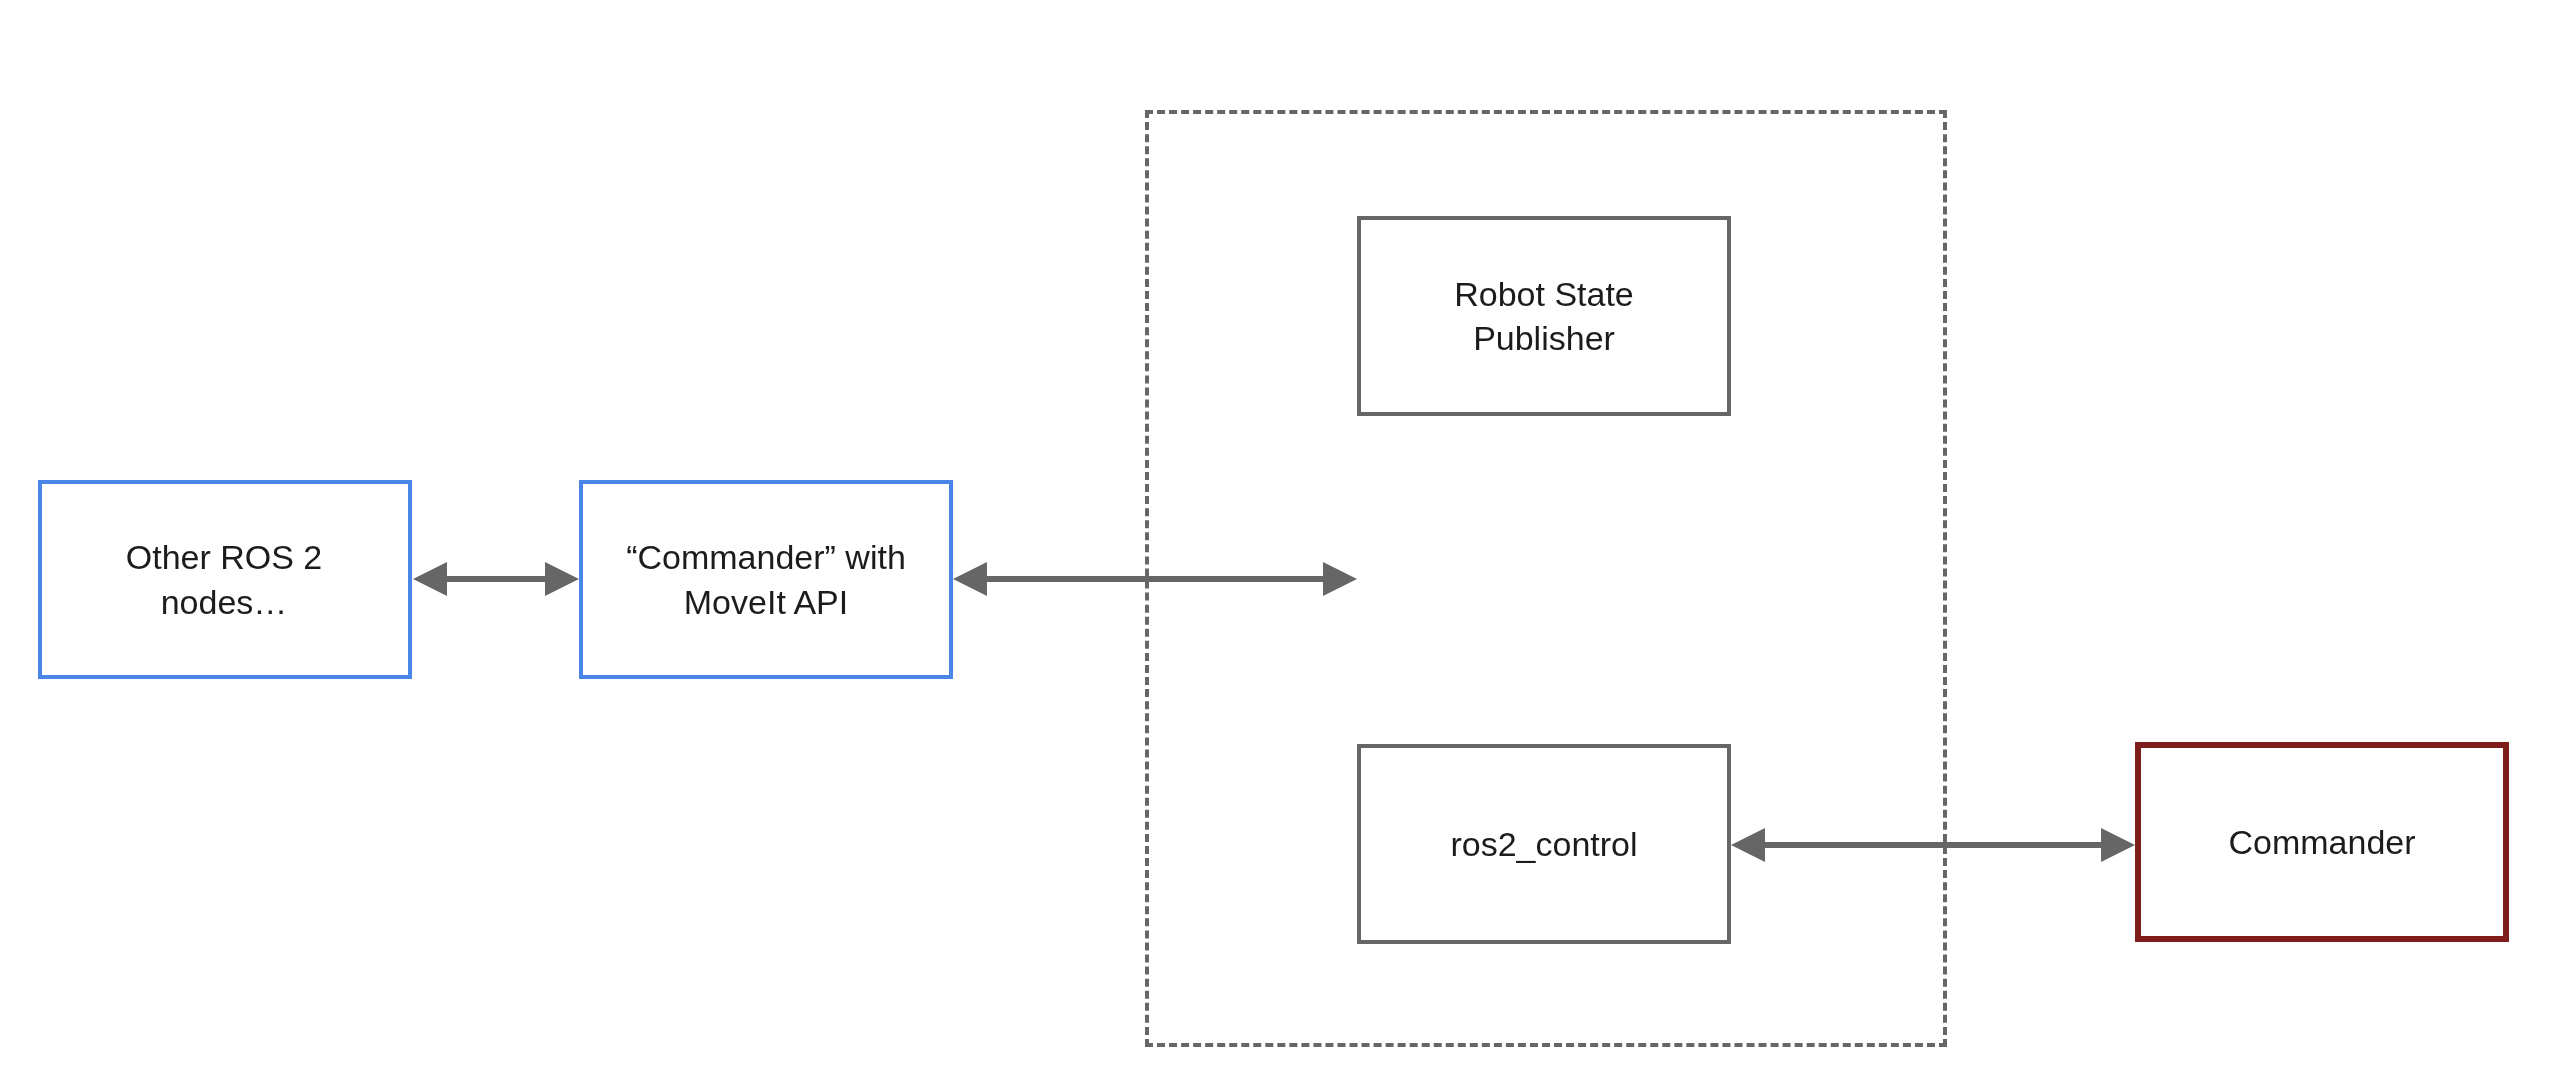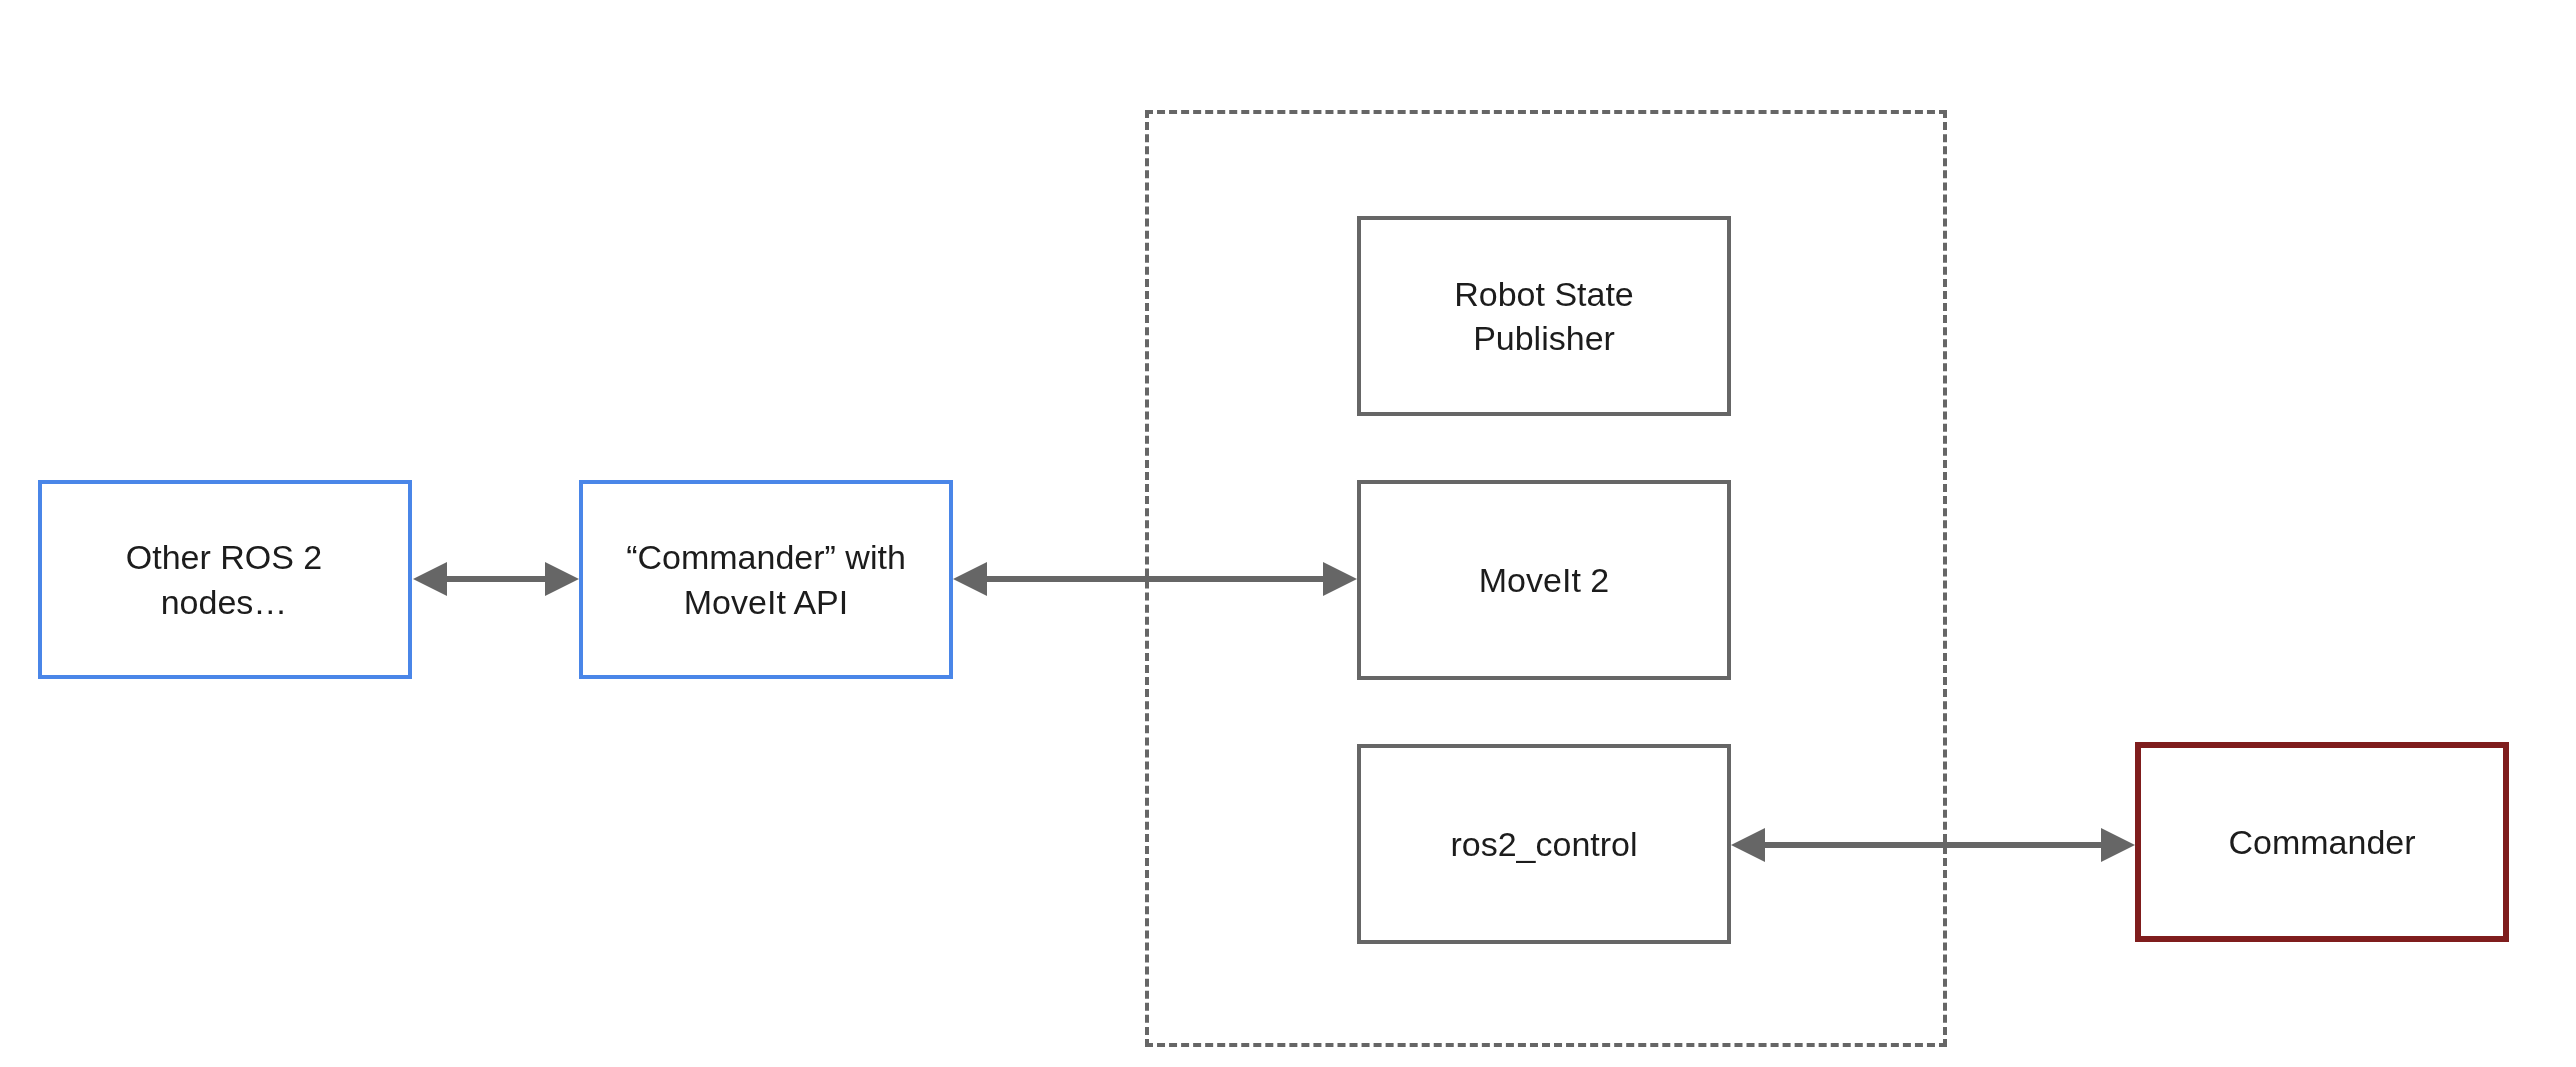--- a/index.html
+++ b/index.html
@@ -88,23 +88,20 @@
   </div>
 
   <div class="node gray" id="n-rsp" style="border-color: rgb(102, 102, 102);">
     <span class="label">Robot State Publisher</span>
   </div>
 
   <div class="node blue" id="n-commander" style="border-color: rgb(74, 134, 232);">
     <span class="label">“Commander” with MoveIt API</span>
   </div>
 
-  <div class="node gray" id="n-moveit" style="border-color: rgb(102, 102, 102);">
-    <span class="label">MoveIt 2</span>
-  </div>
 
   <div class="node gray" id="n-ros2" style="border-color: rgb(102, 102, 102);">
     <span class="label">ros2_control</span>
   </div>
 
   <div class="node darkred" id="n-hardware" style="border-color: rgb(127, 29, 29);">
     <span class="label">Commander</span>
   </div>
 
   <div class="arrow" id="a1">

